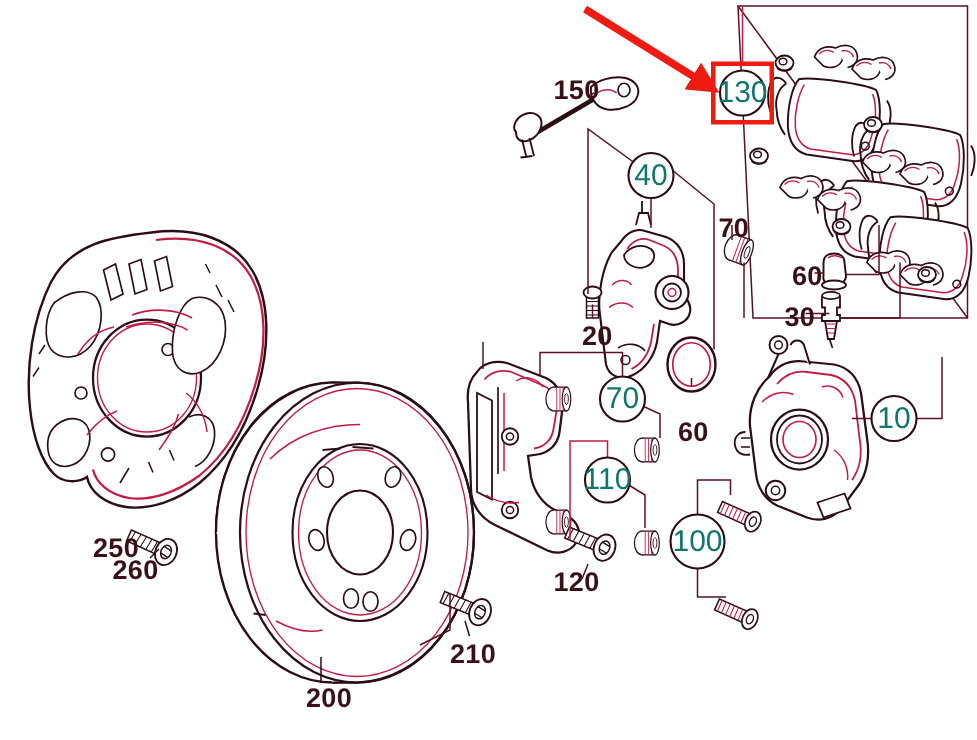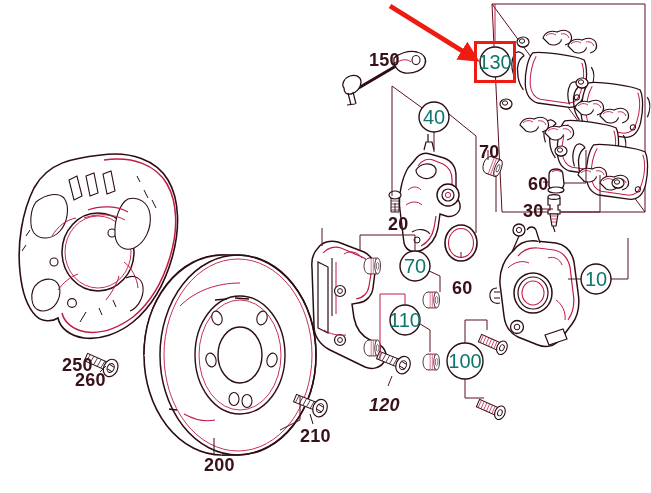--- a/index.html
+++ b/index.html
@@ -372,20 +372,20 @@
   <div class="cbl" style="left:415px;top:266px;">70</div>
   <div class="cbl" style="left:465px;top:361px;">100</div>
   <div class="cbl" style="left:405px;top:320px;">110</div>
   <div class="cbl" style="left:495px;top:62px;">130</div>
 
   <div class="lbl" style="left:523px;top:202px;">30</div>
   <div class="lbl" style="left:528px;top:175px;">60</div>
   <div class="lbl" style="left:388px;top:215px;">20</div>
   <div class="lbl" style="left:452px;top:259px;margin-top:20px;">60</div>
   <div class="lbl" style="left:479px;top:143px;">70</div>
-  <div class="lbl" style="left:369px;top:396px;font-style:italic;">120</div>
+  <div class="lbl" style="left:369px;top:379px;">120</div>
   <div class="lbl" style="left:369px;top:51px;">150</div>
   <div class="lbl" style="left:204px;top:456px;">200</div>
   <div class="lbl" style="left:300px;top:427px;">210</div>
   <div class="lbl" style="left:62px;top:324px;margin-top:32px;">250</div>
   <div class="lbl" style="left:75px;top:371px;">260</div>
 
 </div>
 
 </body></html>

